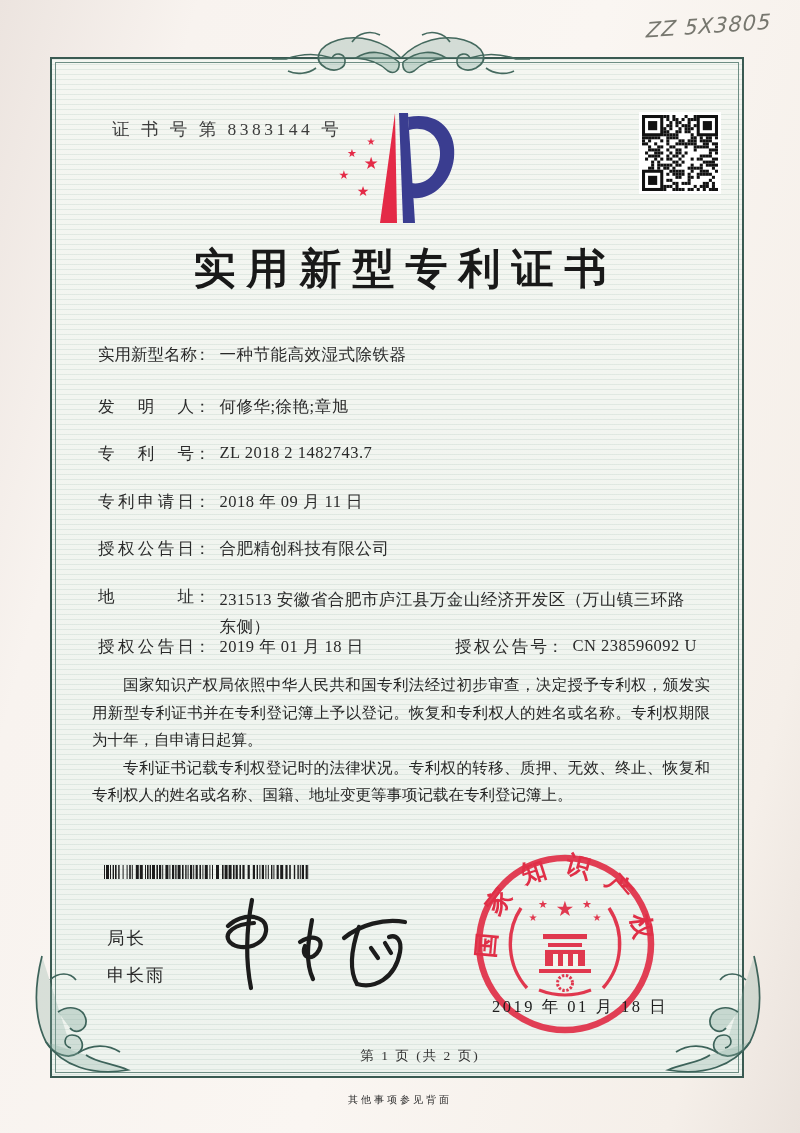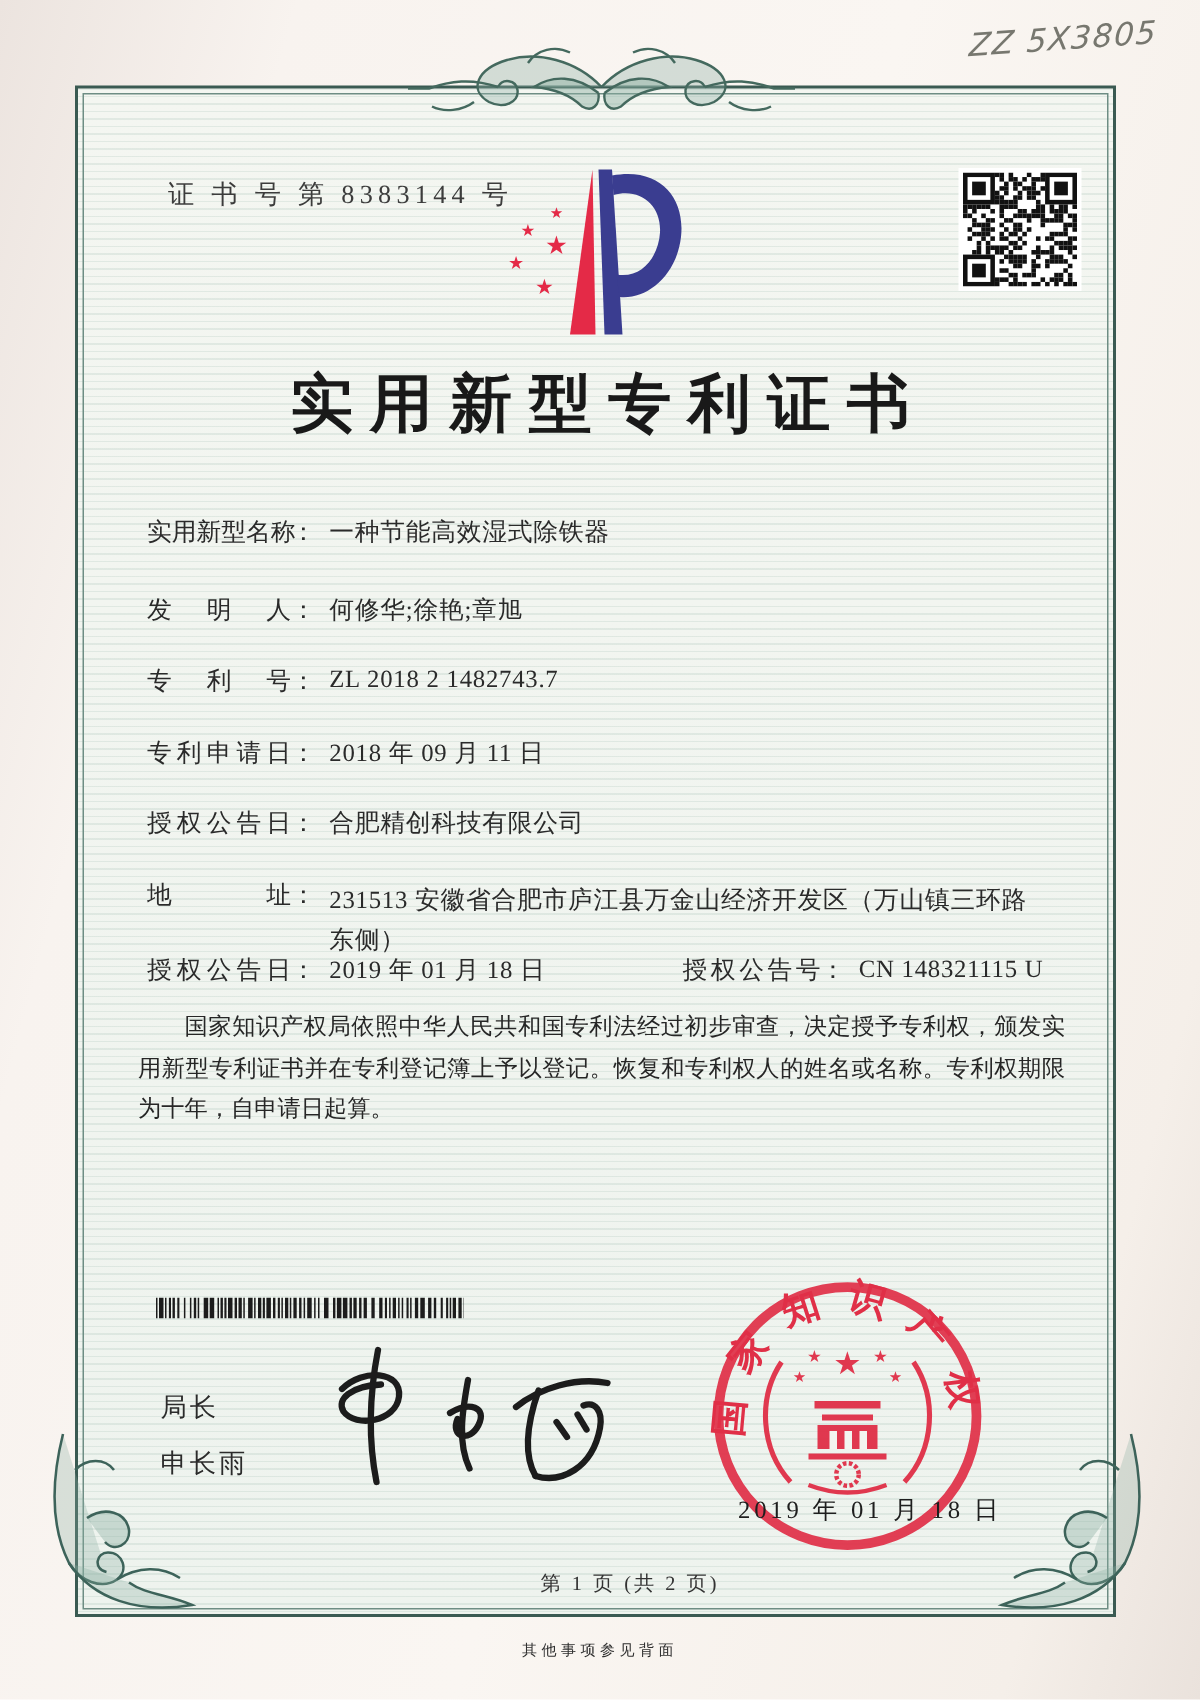--- a/index.html
+++ b/index.html
@@ -395,27 +395,28 @@
   </div>
   <div class="f-row" style="top:538px">
     <span class="f-label">授权公告日</span><span class="f-colon">：</span><span class="f-value">合肥精创科技有限公司</span>
   </div>
   <div class="f-row" style="top:586px">
     <span class="f-label">地址</span><span class="f-colon">：</span><span class="f-value wrap">231513 安徽省合肥市庐江县万金山经济开发区（万山镇三环路东侧）</span>
   </div>
   <div class="f-row" style="top:636px">
     <span class="f-label">授权公告日</span><span class="f-colon">：</span><span class="f-value">2019 年 01 月 18 日</span>
     <span class="pair2">
-      <span class="f-label">授权公告号</span><span class="f-colon">：</span><span class="f-value">CN 148321115 U</span>
+      <span class="f-label">授权公告号</span><span class="f-colon">：</span><span class="f-value">CN 238596092 U</span>
     </span>
   </div>
 </div>
 
 <div class="paragraphs">
   <p>国家知识产权局依照中华人民共和国专利法经过初步审查，决定授予专利权，颁发实用新型专利证书并在专利登记簿上予以登记。恢复和专利权人的姓名或名称。专利权期限为十年，自申请日起算。</p>
+  <p>专利证书记载专利权登记时的法律状况。专利权的转移、质押、无效、终止、恢复和专利权人的姓名或名称、国籍、地址变更等事项记载在专利登记簿上。</p>
 </div>
 
 <svg class="barcode" id="barcode-svg" width="205" height="14">
     <rect x="0" y="0" width="1" height="14" fill="#1c1c1c"></rect>
     <rect x="2" y="0" width="3" height="14" fill="#1c1c1c"></rect>
     <rect x="6" y="0" width="1" height="14" fill="#1c1c1c"></rect>
     <rect x="8.6" y="0" width="1.4" height="14" fill="#1c1c1c"></rect>
     <rect x="11" y="0" width="1.6" height="14" fill="#1c1c1c"></rect>
     <rect x="14.2" y="0" width="1.4" height="14" fill="#1c1c1c"></rect>
     <rect x="18.6" y="0" width="1" height="14" fill="#1c1c1c"></rect>

